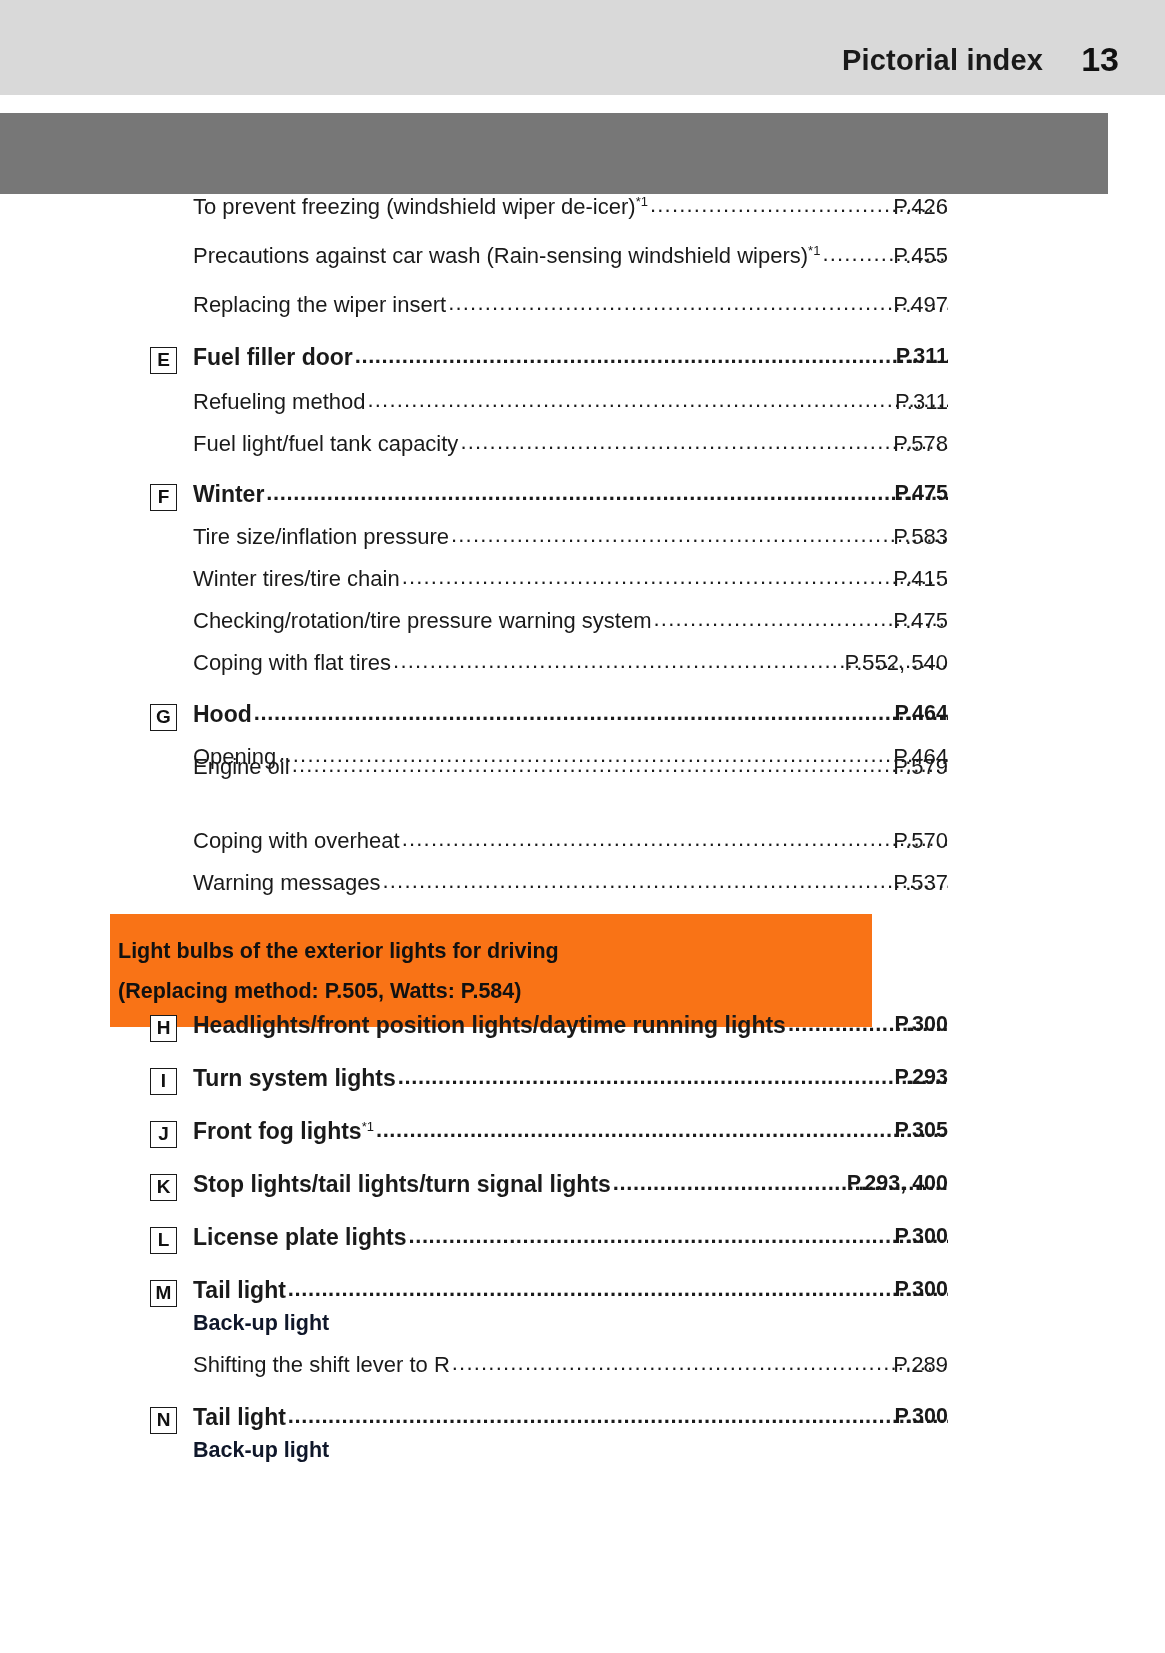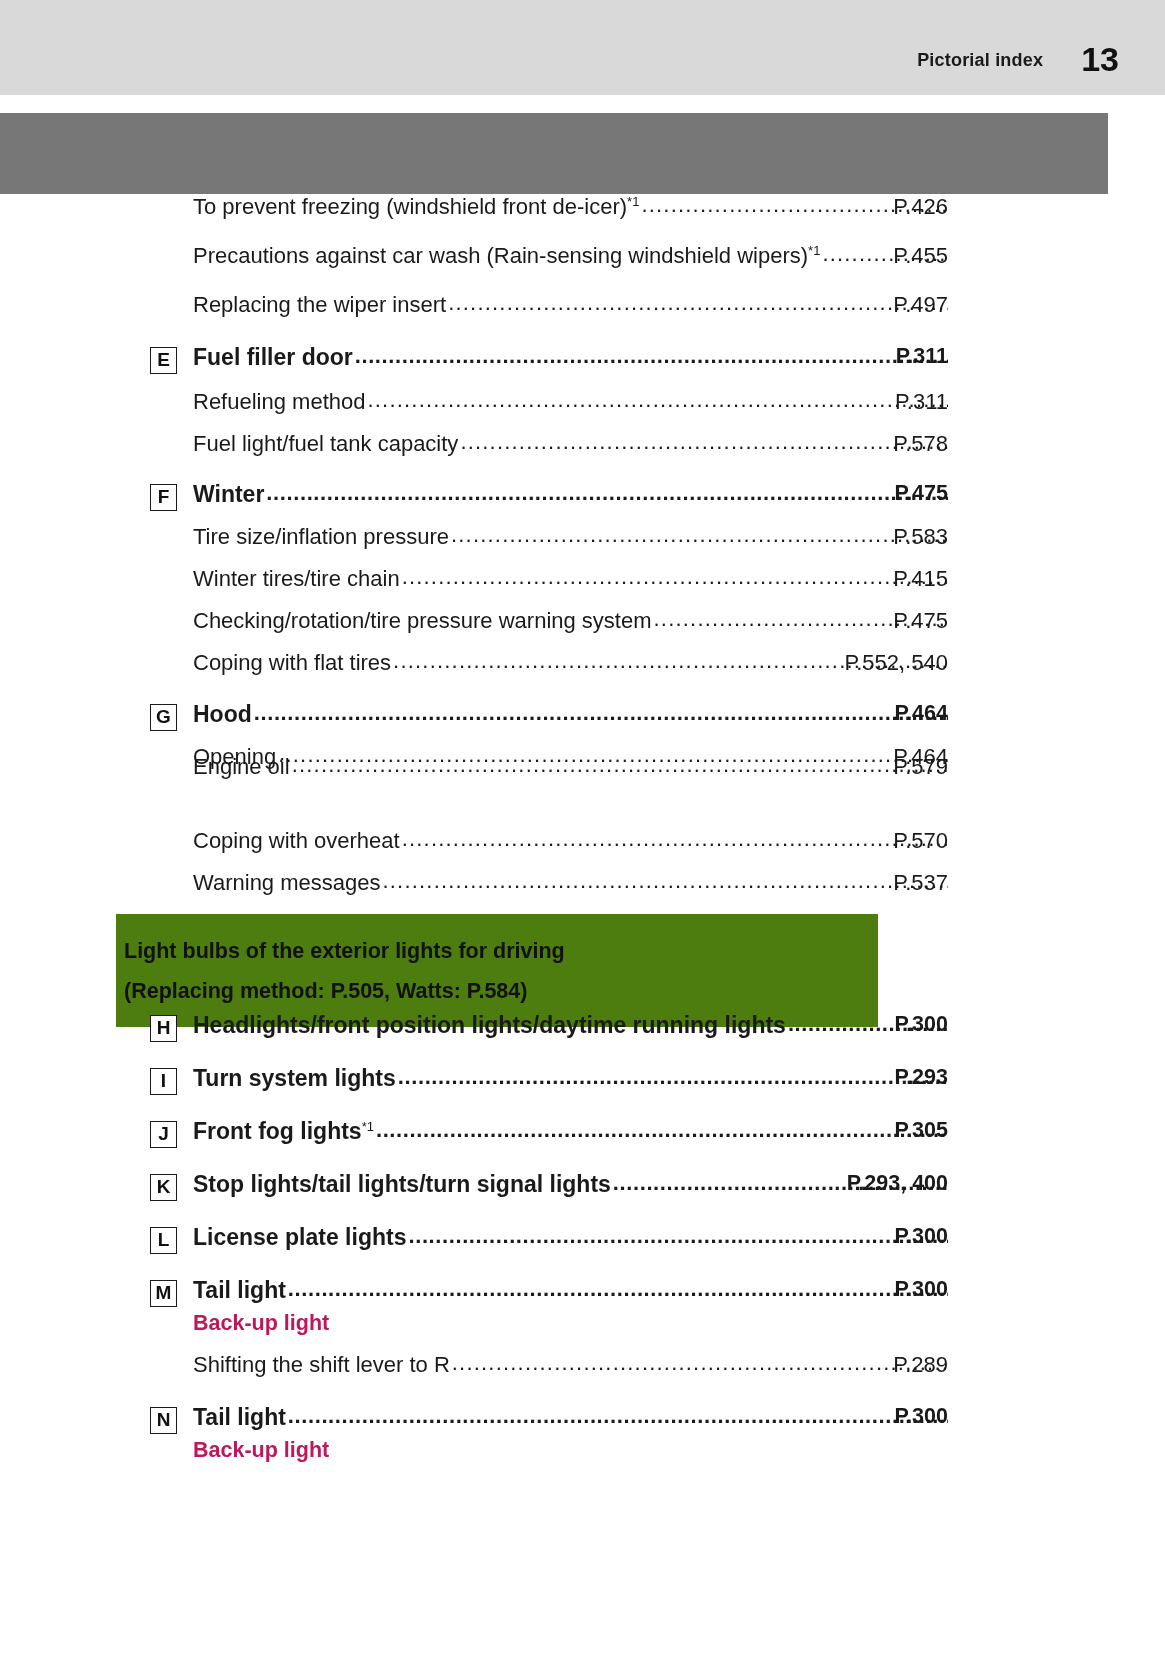--- a/index.html
+++ b/index.html
@@ -22,21 +22,21 @@
     left: 0;
     top: 0;
     width: 1165px;
     height: 95px;
     background: #d9d9d9;
     display: flex;
     align-items: center;
     justify-content: flex-end;
   }
   .header-title {
-    font-size: 18px;
+    font-size: 29px;
     font-weight: bold;
     letter-spacing: 0.2px;
     color: #1a1a1a;
     margin-right: 38px;
     margin-top: 26px;
   }
   .header-page-number {
     font-size: 34px;
     font-weight: bold;
     color: #111111;
@@ -141,30 +141,30 @@
     font-weight: bold;
     font-size: 21.5px;
   }
 
   .subline {
     position: absolute;
     left: 193px;
     top: 0;
     font-size: 21.5px;
     font-weight: bold;
-    color: #be185d;
+    color: #0f172a;
     white-space: nowrap;
   }
 
   
   .section-band {
     position: absolute;
-    left: 116px;
+    left: 110px;
     width: 762px;
-    background: #4d7c0f;
+    background: #f97316;
     box-sizing: border-box;
     padding: 17px 0 16px 8px;
   }
   .section-band .line {
     font-size: 21.5px;
     font-weight: bold;
     color: #111111;
     line-height: 40px;
   }
 </style>
@@ -174,21 +174,21 @@
 <div class="header-band">
   <div class="header-title">Pictorial index</div>
   <div class="header-page-number">13</div>
 </div>
 <div class="tab-band"></div>
 
 <div class="content">
   <div id="top-list" style="position: relative; height: 720px;">
       <div class="row" style="height: 42px; position: absolute; left: 0px; right: 0px; top: 0px;">
         <div class="entry">
-          <span class="label">To prevent freezing (windshield front de-icer)</span>
+          <span class="label">To prevent freezing (windshield wiper de-icer)</span>
           <span class="sup">*1</span>
           <span class="leader">................................................................................................................................................................</span>
         </div>
         <div class="pagenum">P.426</div>
       </div>
       <div class="row" style="height: 42px; position: absolute; left: 0px; right: 0px; top: 49px;">
         <div class="entry">
           <span class="label">Precautions against car wash (Rain-sensing windshield wipers)</span>
           <span class="sup">*1</span>
           <span class="leader">................................................................................................................................................................</span>

